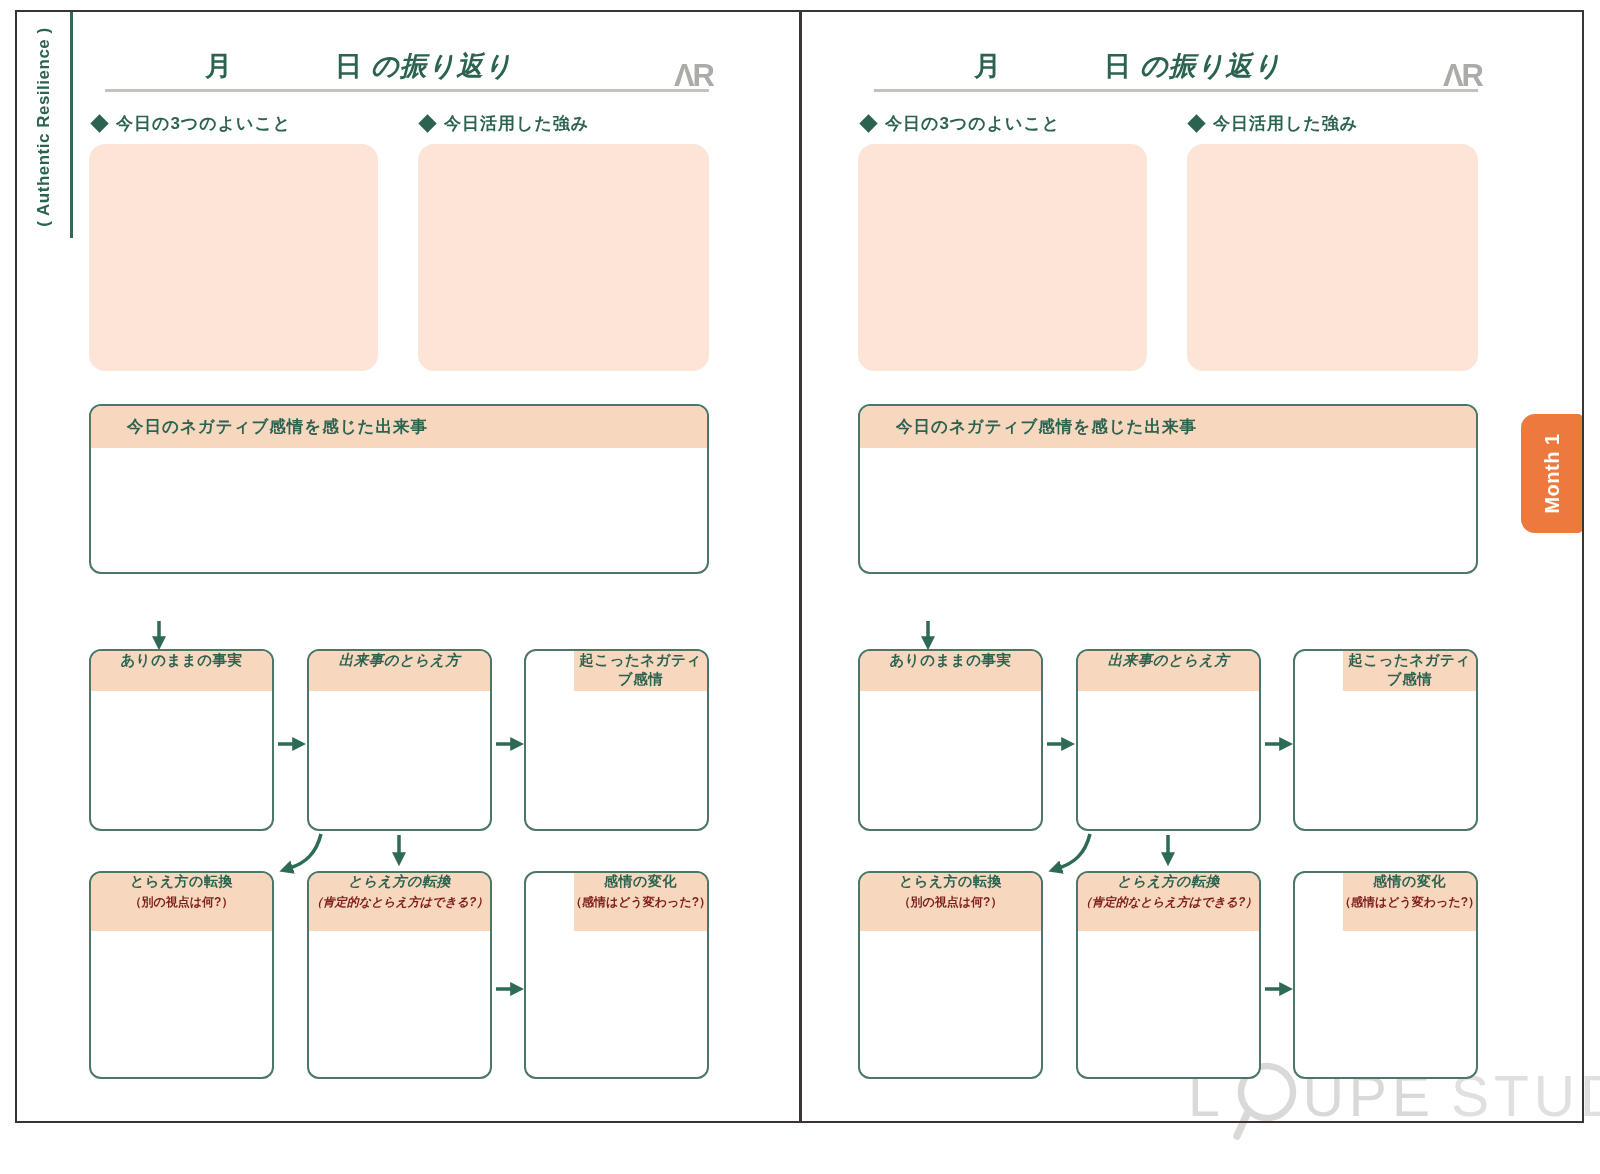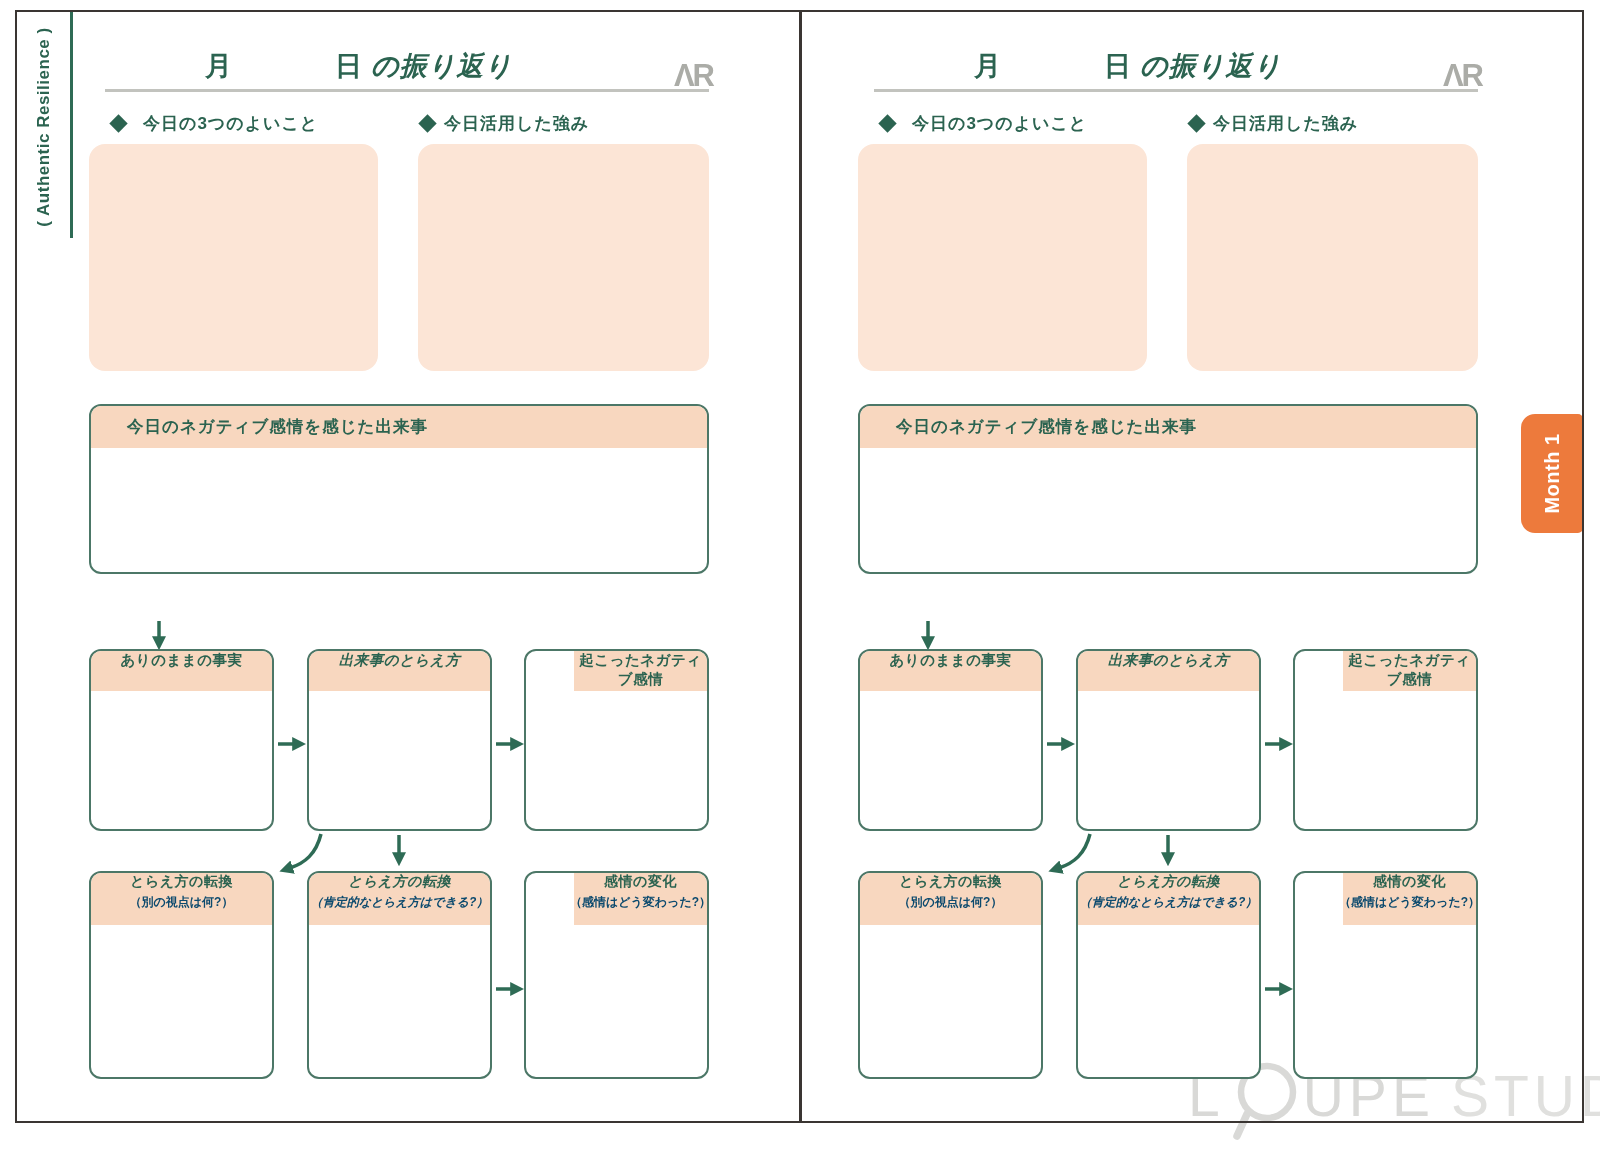--- a/index.html
+++ b/index.html
@@ -23,21 +23,21 @@
             color:#2b6350; letter-spacing:1px; }
   .t-month { left:116px; }
   .t-day { left:246px; }
   .t-suffix { left:282px;font-style:italic; }
   .ar-logo { position:absolute; top:46px; right:-4px; font-size:31px; font-weight:bold;
             color:#abaca7; letter-spacing:-2px; }
   .underline { position:absolute; top:77px; left:16px; width:604px; height:3px; background:#c2c3be; }
 
   
   .bullet { position:absolute; top:100px; display:flex; align-items:center; }
-  .bullet-1 { left:21px;gap:8px; }
+  .bullet-1 { left:2px; }
   .bullet-2 { left:330px; }
   .diamond { width:13px; height:13px; background:#2b6350; transform:rotate(45deg);
              margin:0 10px 0 2px; flex:0 0 auto; }
   .bullet-label { font-size:17px; font-weight:bold; color:#2b6350; letter-spacing:1px; }
 
   
   .peach-area { position:absolute; top:132px; height:227px; background:#fce5d6; border-radius:16px; }
   .peach-1 { left:0; width:289px; }
   .peach-2 { left:329px; width:291px; }
 
@@ -50,24 +50,24 @@
 
   
   .fbox { position:absolute; width:185px; background:#ffffff; border:2px solid #4c7767;
           border-radius:12px; overflow:hidden; }
   .row1 { top:637px; height:182px; }
   .row2 { top:859px; height:208px; }
   .col-a { left:0; } .col-b { left:218px;font-style:italic; } .col-c { left:435px;padding-left:48px; }
   .fbox-header { background:#f8d7bf; display:flex; flex-direction:column; align-items:center;
           justify-content:flex-start; text-align:center; }
   .row1 .fbox-header { height:40px; }
-  .row2 .fbox-header { height:52px; }
+  .row2 .fbox-header { height:58px; }
   .fbox-title { font-size:14.5px; font-weight:bold; color:#2b6350; letter-spacing:0.5px; }
   .row2 .fbox-title { font-size:14px; }
-  .fbox-sub { font-size:12px; font-weight:bold; color:#0c4a6e; margin-top:3px; white-space:nowrap; }
+  .fbox-sub { font-size:12px; font-weight:bold; color:#7f1d1d; margin-top:3px; white-space:nowrap; }
 
   .flow-arrows { position:absolute; left:0; top:0; width:620px; height:1100px; pointer-events:none; }
 
   
   .side-label-wrap { position:absolute; left:21px; top:17px; width:46px; height:220px;
           display:flex; align-items:center; justify-content:center; }
   .side-label { transform:rotate(-90deg); white-space:nowrap; font-size:17px; font-weight:bold;
           color:#2b6350; letter-spacing:0.5px; }
   .side-line { position:absolute; left:70px; top:12px; width:3px; height:226px; background:#2e6b55; }
 

